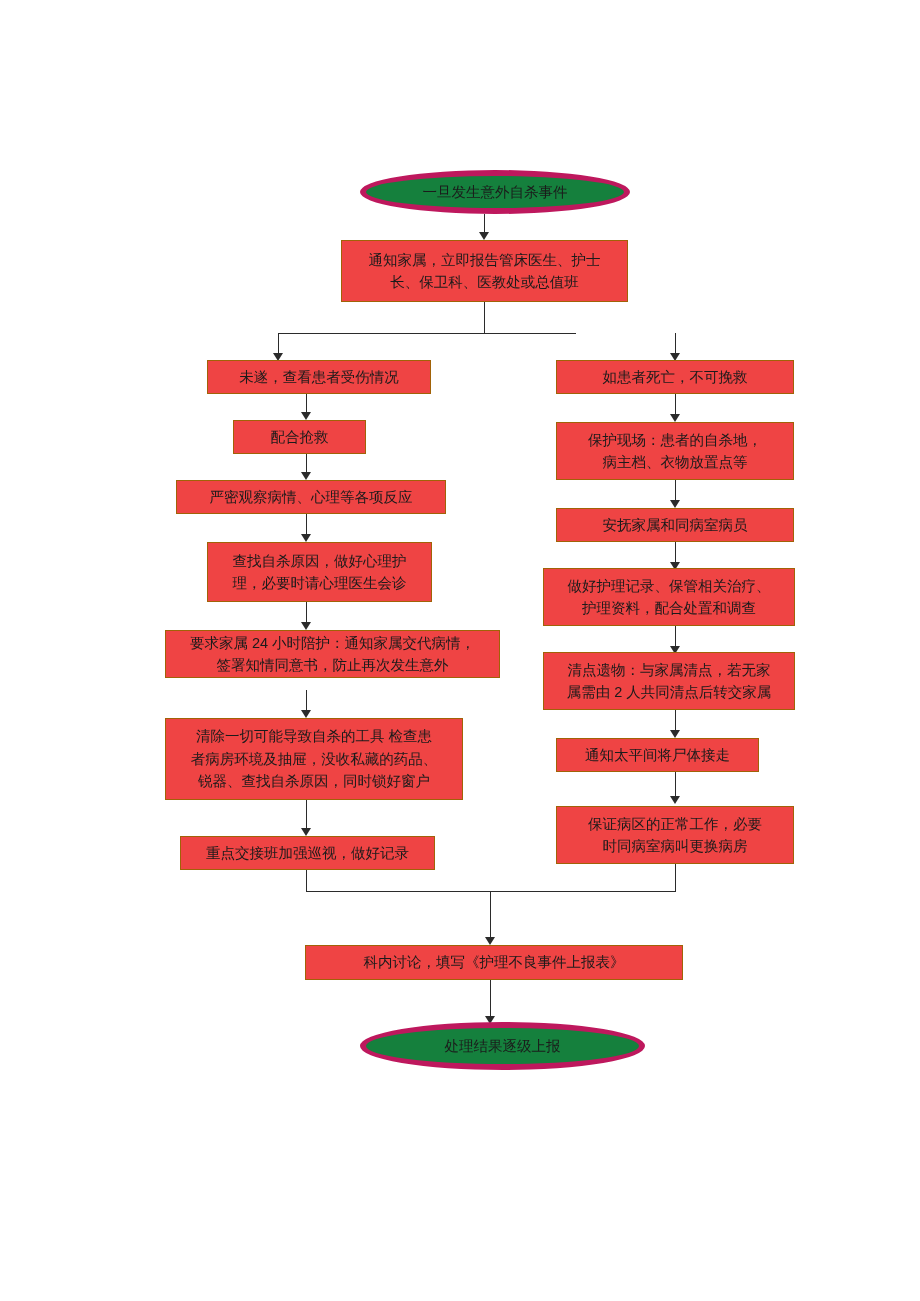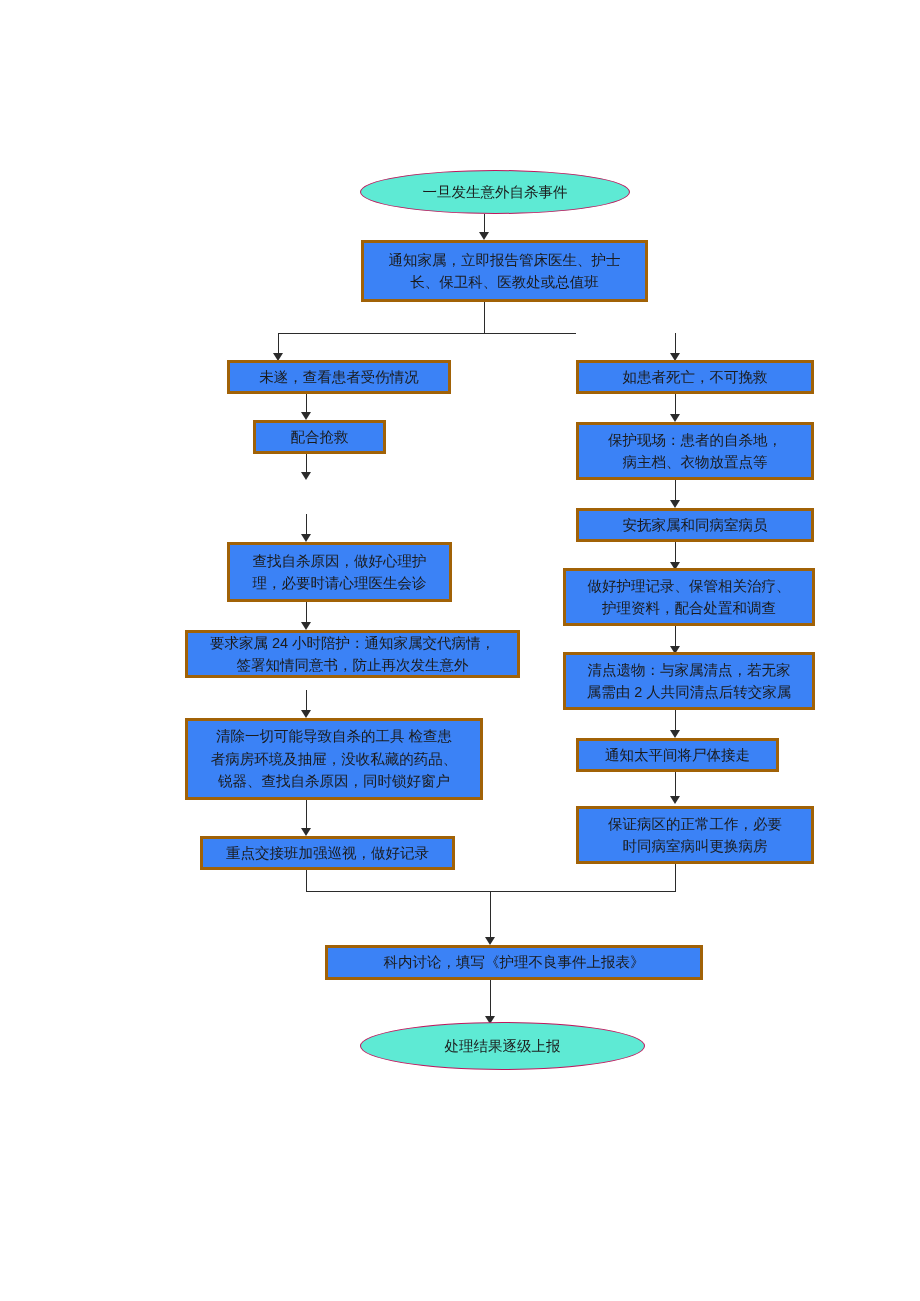--- a/index.html
+++ b/index.html
@@ -36,28 +36,27 @@
     display: flex;
     align-items: center;
     justify-content: center;
     text-align: center;
     font-size: 14.5px;
     line-height: 1.55;
     color: #1b1b1b;
     padding: 2px 6px;
   }
   .box {
-    border: 3px solid #a16207;
-    background: #3b82f6;
-    margin-left: 20px;
+    border: 1px solid #a16207;
+    background: #ef4444;
   }
   .terminator {
-    border: 1px solid #be185d;
+    border: 6px solid #be185d;
     border-radius: 50%;
-    background: #5eead4;
+    background: #15803d;
   }
   .node .txt {
     display: block;
     width: 100%;
     white-space: pre-line;
   }
   
   .vline {
     position: absolute;
     width: 0;
@@ -107,20 +106,23 @@
   </div>
   <div class="vline" style="left:306px; top:394px; height:20px;"></div>
   <div class="arrow" style="left:301px; top:412px;"></div>
 
   <div class="node box" style="left:233px; top:420px; width:133px; height:34px;">
     <span class="txt">配合抢救</span>
   </div>
   <div class="vline" style="left:306px; top:454px; height:20px;"></div>
   <div class="arrow" style="left:301px; top:472px;"></div>
 
+  <div class="node box" style="left:176px; top:480px; width:270px; height:34px;">
+    <span class="txt">严密观察病情、心理等各项反应</span>
+  </div>
   <div class="vline" style="left:306px; top:514px; height:22px;"></div>
   <div class="arrow" style="left:301px; top:534px;"></div>
 
   <div class="node box" style="left:207px; top:542px; width:225px; height:60px;">
     <span class="txt">查找自杀原因，做好心理护
 理，必要时请心理医生会诊</span>
   </div>
   <div class="vline" style="left:306px; top:602px; height:22px;"></div>
   <div class="arrow" style="left:301px; top:622px;"></div>
 

